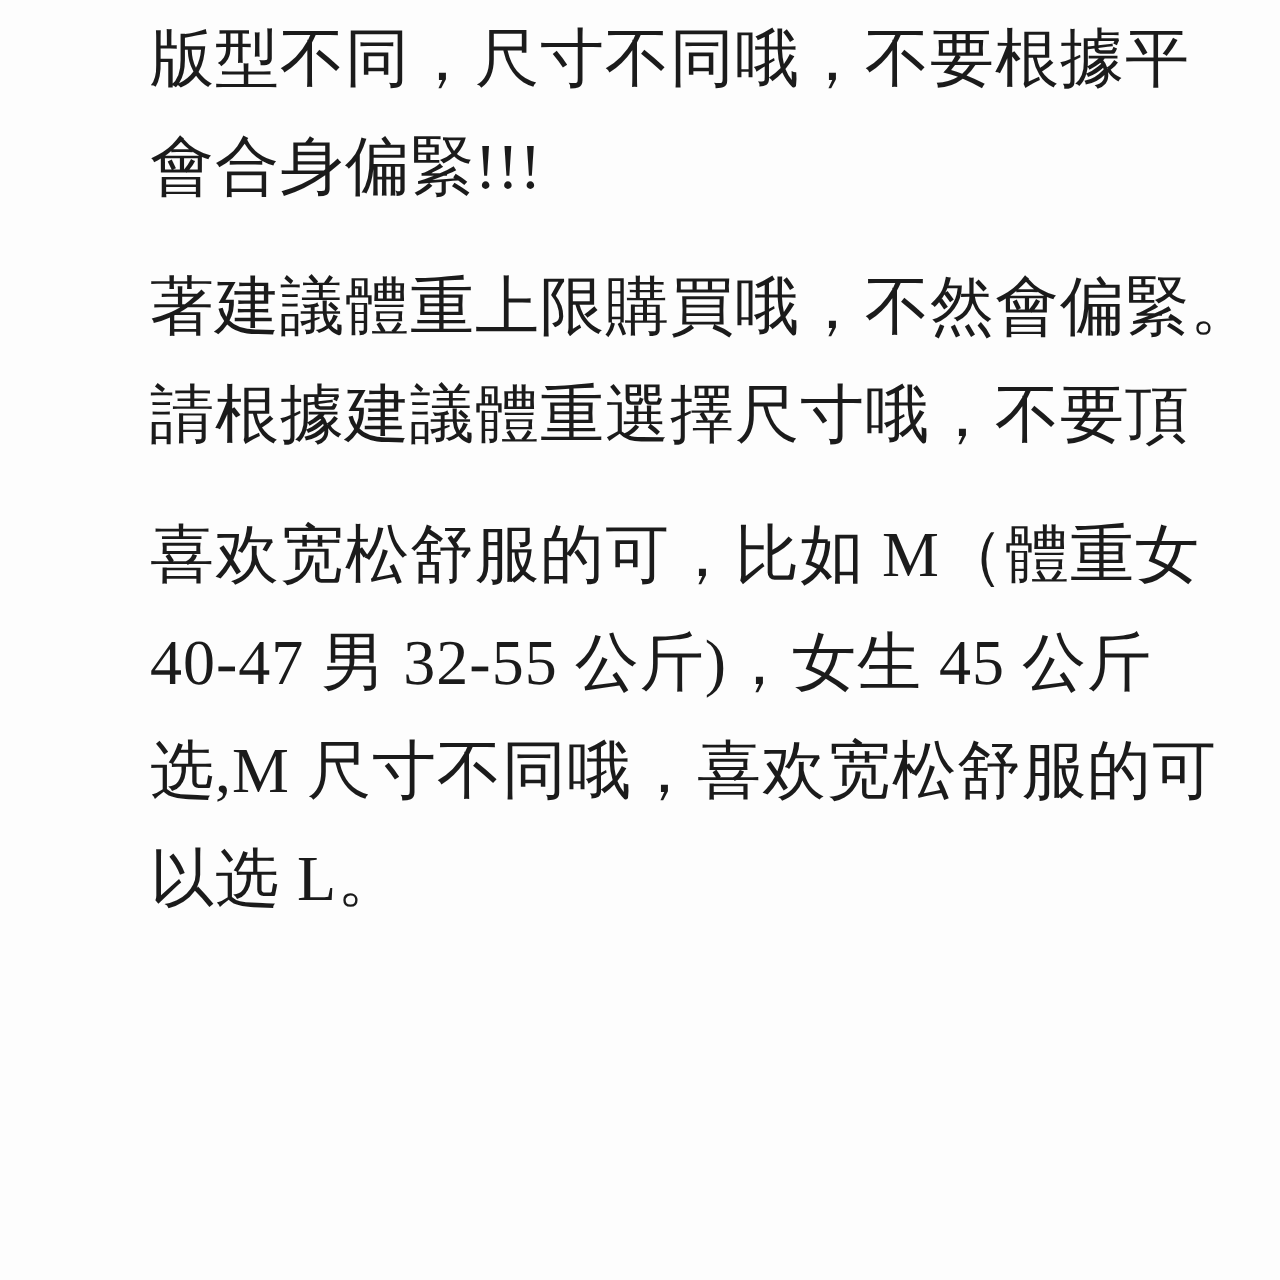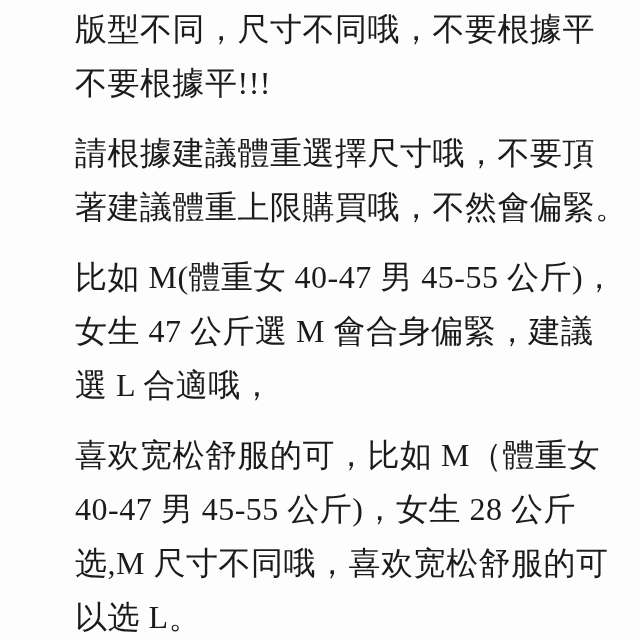--- a/index.html
+++ b/index.html
@@ -30,34 +30,29 @@
     letter-spacing: 0.5px;
   }
 </style>
 </head>
 <body>
 
 <div class="doc">
 
   <div class="para">
     <div class="line">版型不同，尺寸不同哦，不要根據平</div>
-    <div class="line">不要根據平!!!</div>
+    <div class="line">會合身偏緊!!!</div>
   </div>
 
   <div class="para">
+    <div class="line">著建議體重上限購買哦，不然會偏緊。</div>
     <div class="line">請根據建議體重選擇尺寸哦，不要頂</div>
-    <div class="line">著建議體重上限購買哦，不然會偏緊。</div>
   </div>
 
-  <div class="para">
-    <div class="line">比如 M(體重女 40-47 男 45-55 公斤)，</div>
-    <div class="line">女生 47 公斤選 M 會合身偏緊，建議</div>
-    <div class="line">選 L 合適哦，</div>
-  </div>
 
   <div class="para">
     <div class="line">喜欢宽松舒服的可，比如 M（體重女</div>
-    <div class="line">40-47 男 45-55 公斤)，女生 28 公斤</div>
+    <div class="line">40-47 男 32-55 公斤)，女生 45 公斤</div>
     <div class="line">选,M 尺寸不同哦，喜欢宽松舒服的可</div>
     <div class="line">以选 L。</div>
   </div>
 
 </div>
 
 </body></html>

